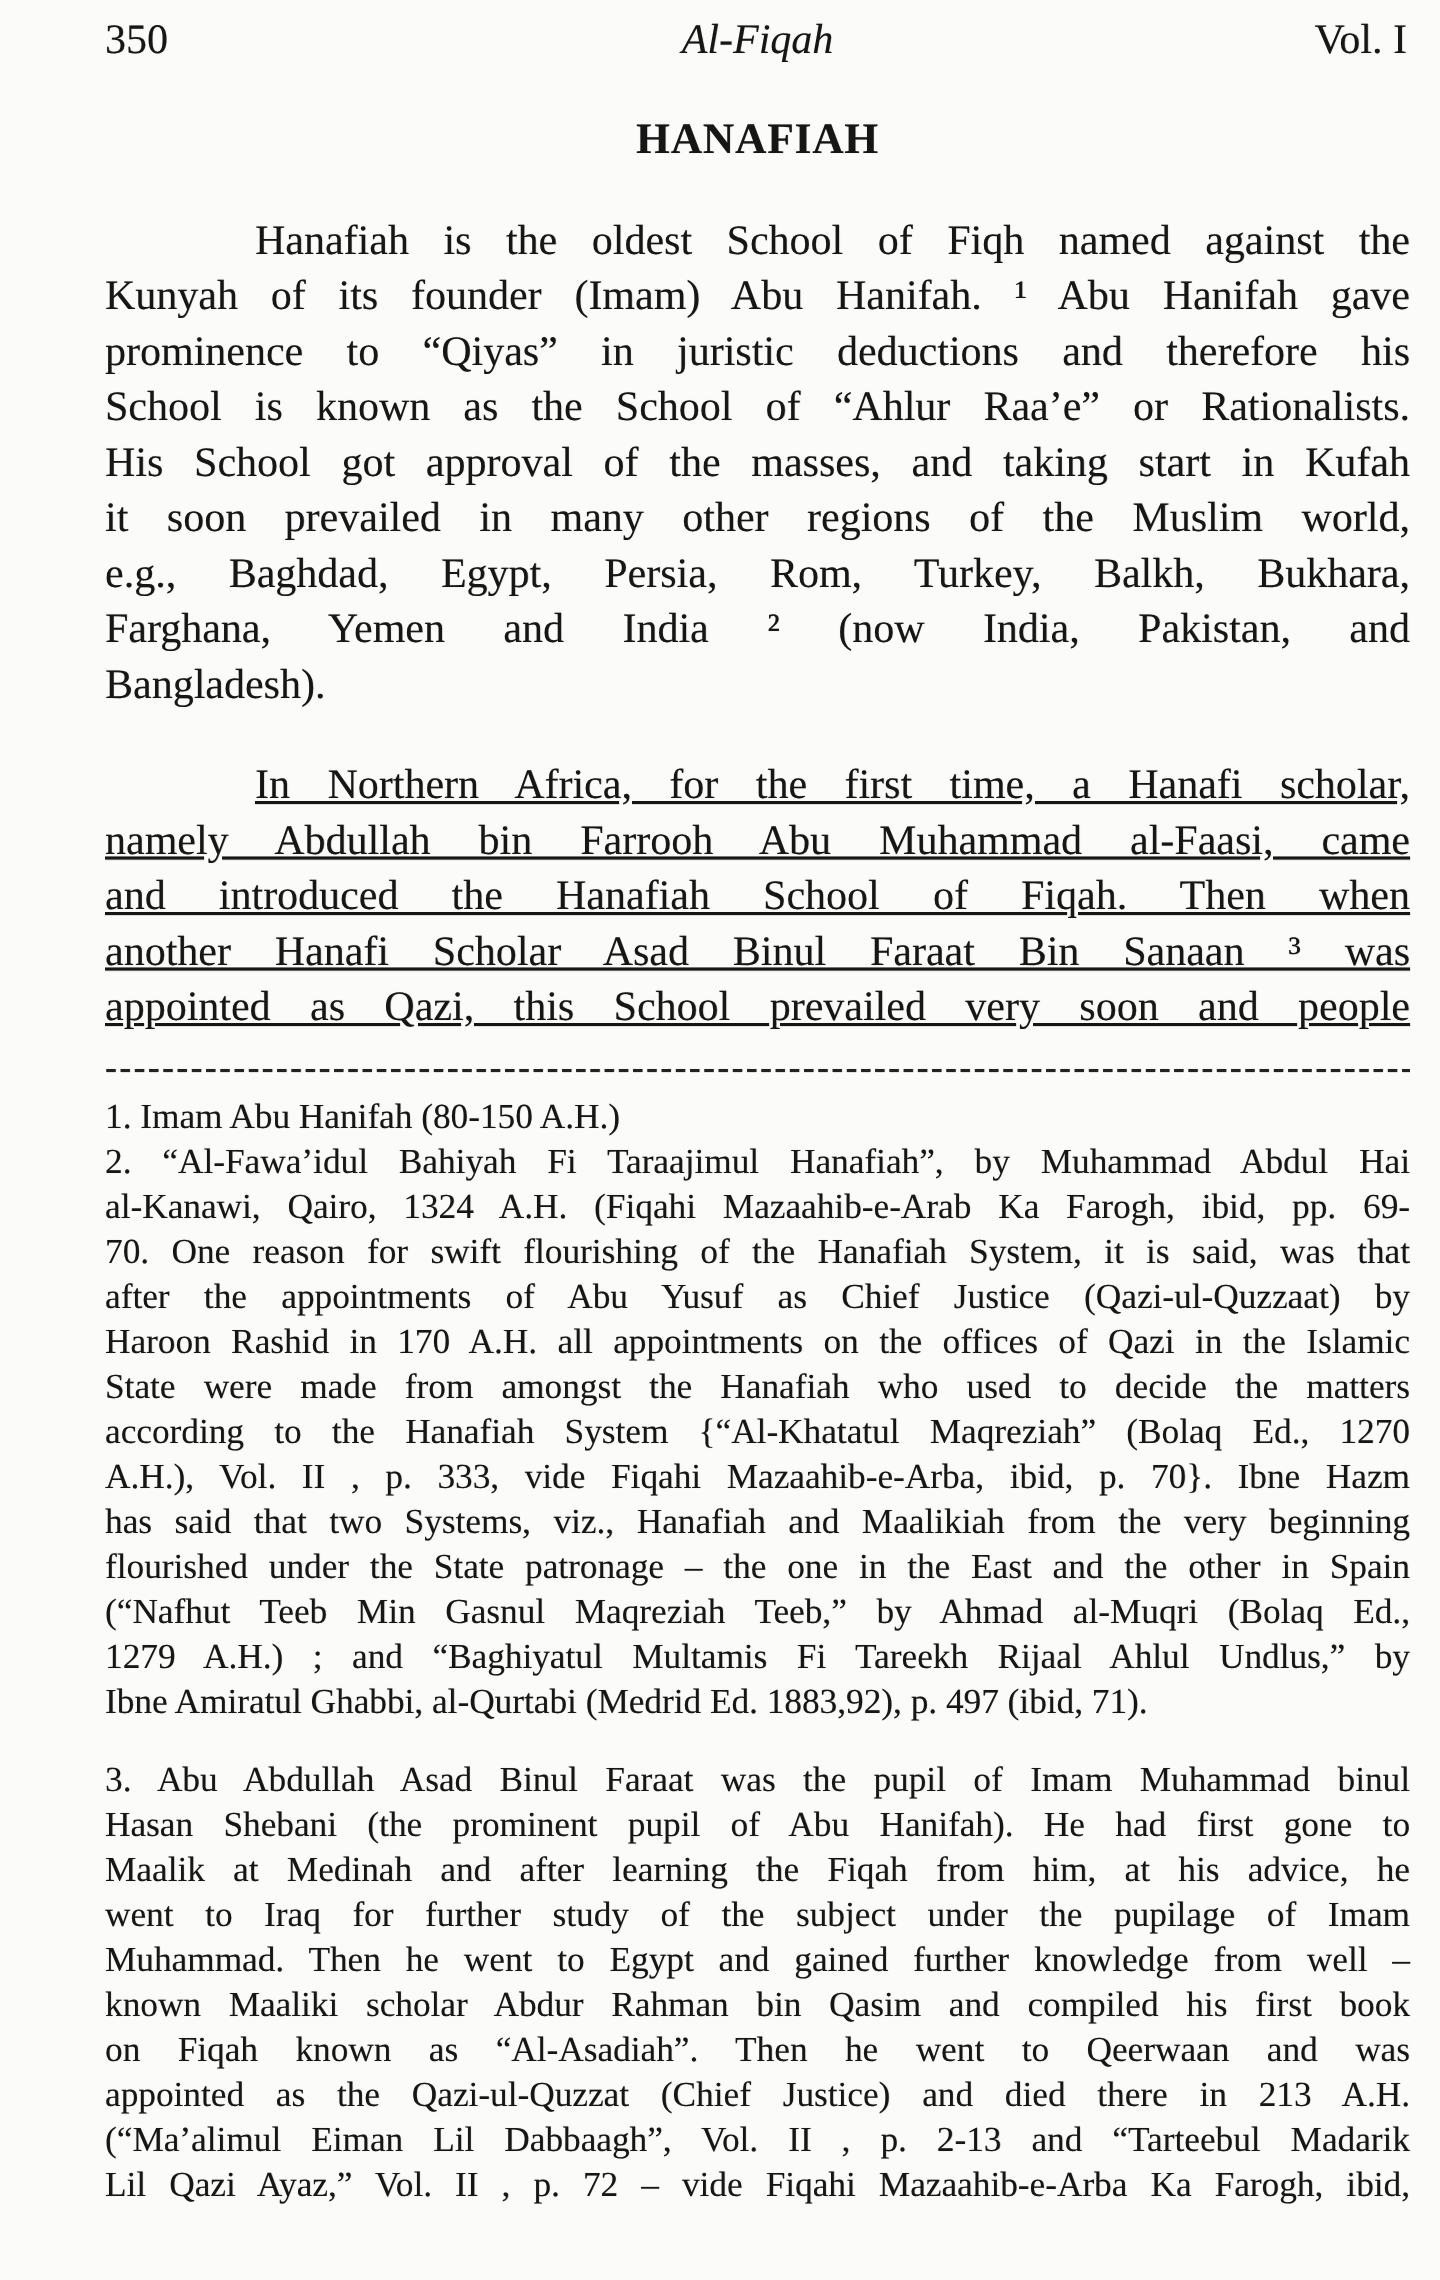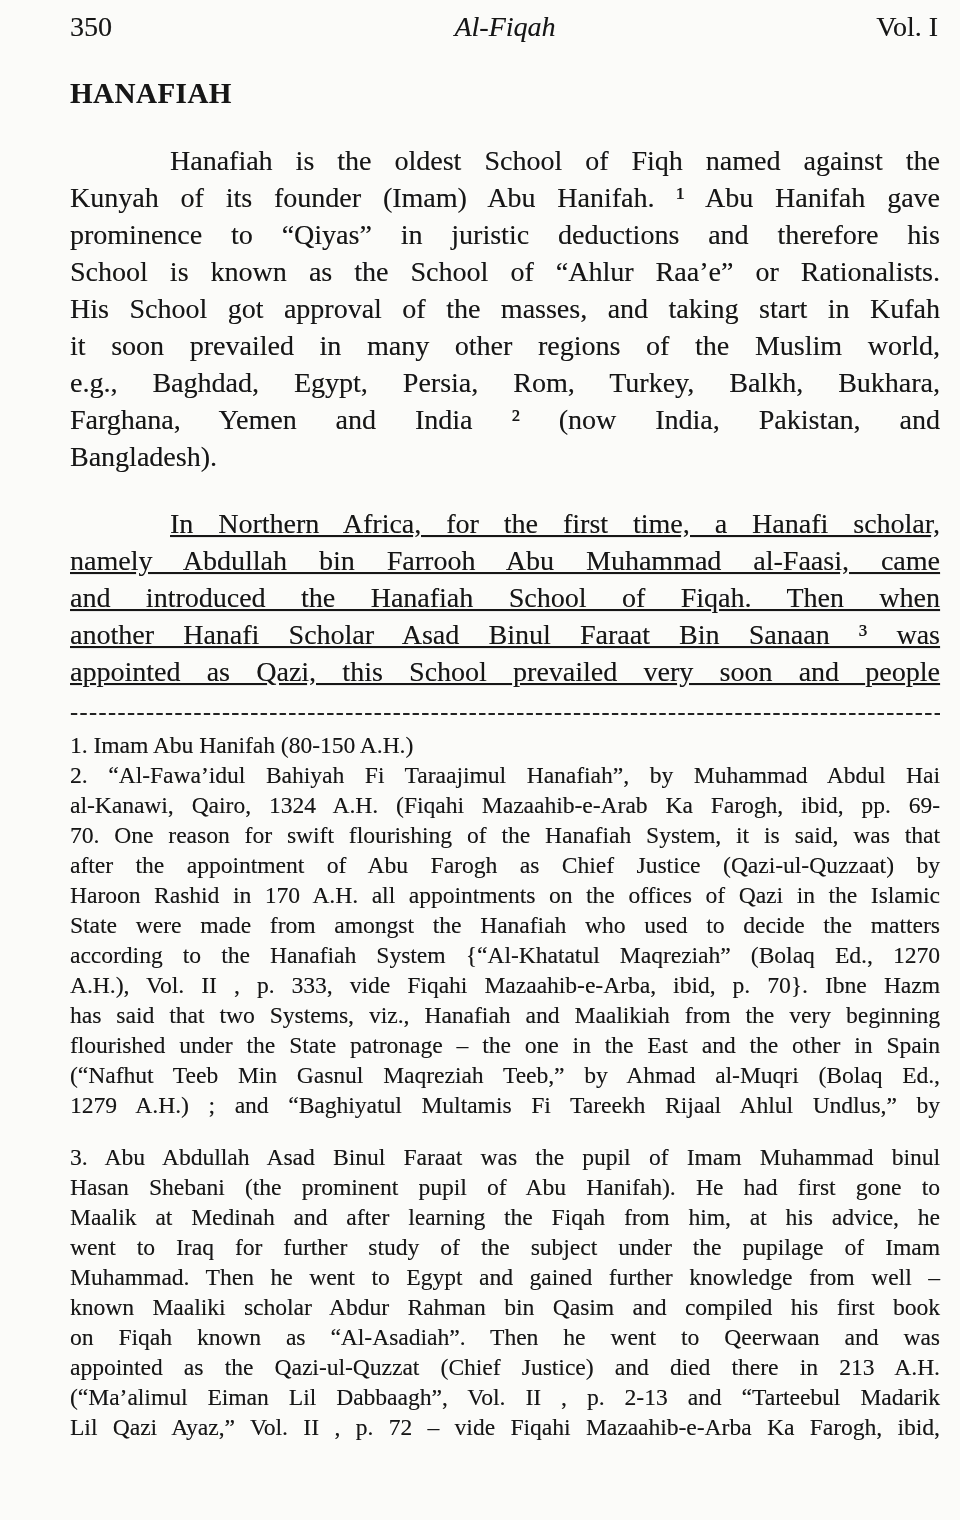--- a/index.html
+++ b/index.html
@@ -43,20 +43,21 @@
     font-style: italic;
   }
   .pagehead .vol {
     position: absolute;
     right: 2px;
     top: 0;
   }
   
   .section-heading {
     margin-top: 28px;
+    text-align: center;
     font-weight: bold;
     font-size: 29px;
     line-height: 38px;
     letter-spacing: 0.5px;
   }
   
   .para {
     font-size: 28px;
   }
   .para-1 { margin-top: 30px; }
@@ -132,29 +133,30 @@
   <div class="footnotes">
 
     <div class="fn fn-1">
       <div class="fline left">1.  Imam Abu Hanifah (80-150 A.H.)</div>
     </div>
 
     <div class="fn fn-2">
       <div class="fline">2. “Al-Fawa’idul Bahiyah Fi Taraajimul Hanafiah”,  by Muhammad Abdul Hai</div>
       <div class="fline">al-Kanawi, Qairo, 1324 A.H. (Fiqahi Mazaahib-e-Arab Ka Farogh, ibid, pp. 69-</div>
       <div class="fline">70. One reason for swift flourishing of the Hanafiah System, it is said, was that</div>
-      <div class="fline">after the appointment of Abu Farogh as Chief Justice (Qazi-ul-Quzzaat) by</div>
+      <div class="fline">after the appointments of Abu Yusuf as Chief Justice (Qazi-ul-Quzzaat) by</div>
       <div class="fline">Haroon Rashid in 170 A.H. all appointments on the offices of Qazi in the Islamic</div>
       <div class="fline">State were made from amongst the Hanafiah who used to decide the matters</div>
       <div class="fline">according to the Hanafiah System {“Al-Khatatul Maqreziah” (Bolaq Ed., 1270</div>
       <div class="fline">A.H.), Vol. II , p. 333, vide Fiqahi Mazaahib-e-Arba, ibid, p. 70}. Ibne Hazm</div>
       <div class="fline">has said that two Systems, viz., Hanafiah and Maalikiah from the very beginning</div>
       <div class="fline">flourished under the State patronage – the one in the East and the other in Spain</div>
       <div class="fline">(“Nafhut Teeb Min Gasnul Maqreziah Teeb,” by Ahmad al-Muqri (Bolaq Ed.,</div>
       <div class="fline">1279 A.H.) ; and “Baghiyatul Multamis Fi Tareekh Rijaal Ahlul Undlus,” by</div>
+      <div class="fline left">Ibne Amiratul Ghabbi, al-Qurtabi (Medrid Ed. 1883,92), p. 497 (ibid, 71).</div>
     </div>
 
     <div class="fn fn-3">
       <div class="fline">3.  Abu Abdullah Asad Binul Faraat was the pupil of Imam Muhammad binul</div>
       <div class="fline">Hasan Shebani (the prominent pupil of Abu Hanifah). He had first gone to</div>
       <div class="fline">Maalik at Medinah and after learning the Fiqah from him, at his advice, he</div>
       <div class="fline">went to Iraq for further study of the subject under the pupilage of Imam</div>
       <div class="fline">Muhammad. Then he went to Egypt and gained further knowledge from well –</div>
       <div class="fline">known Maaliki scholar Abdur Rahman bin Qasim and compiled his first book</div>
       <div class="fline">on Fiqah known as “Al-Asadiah”. Then he went to Qeerwaan and was</div>

